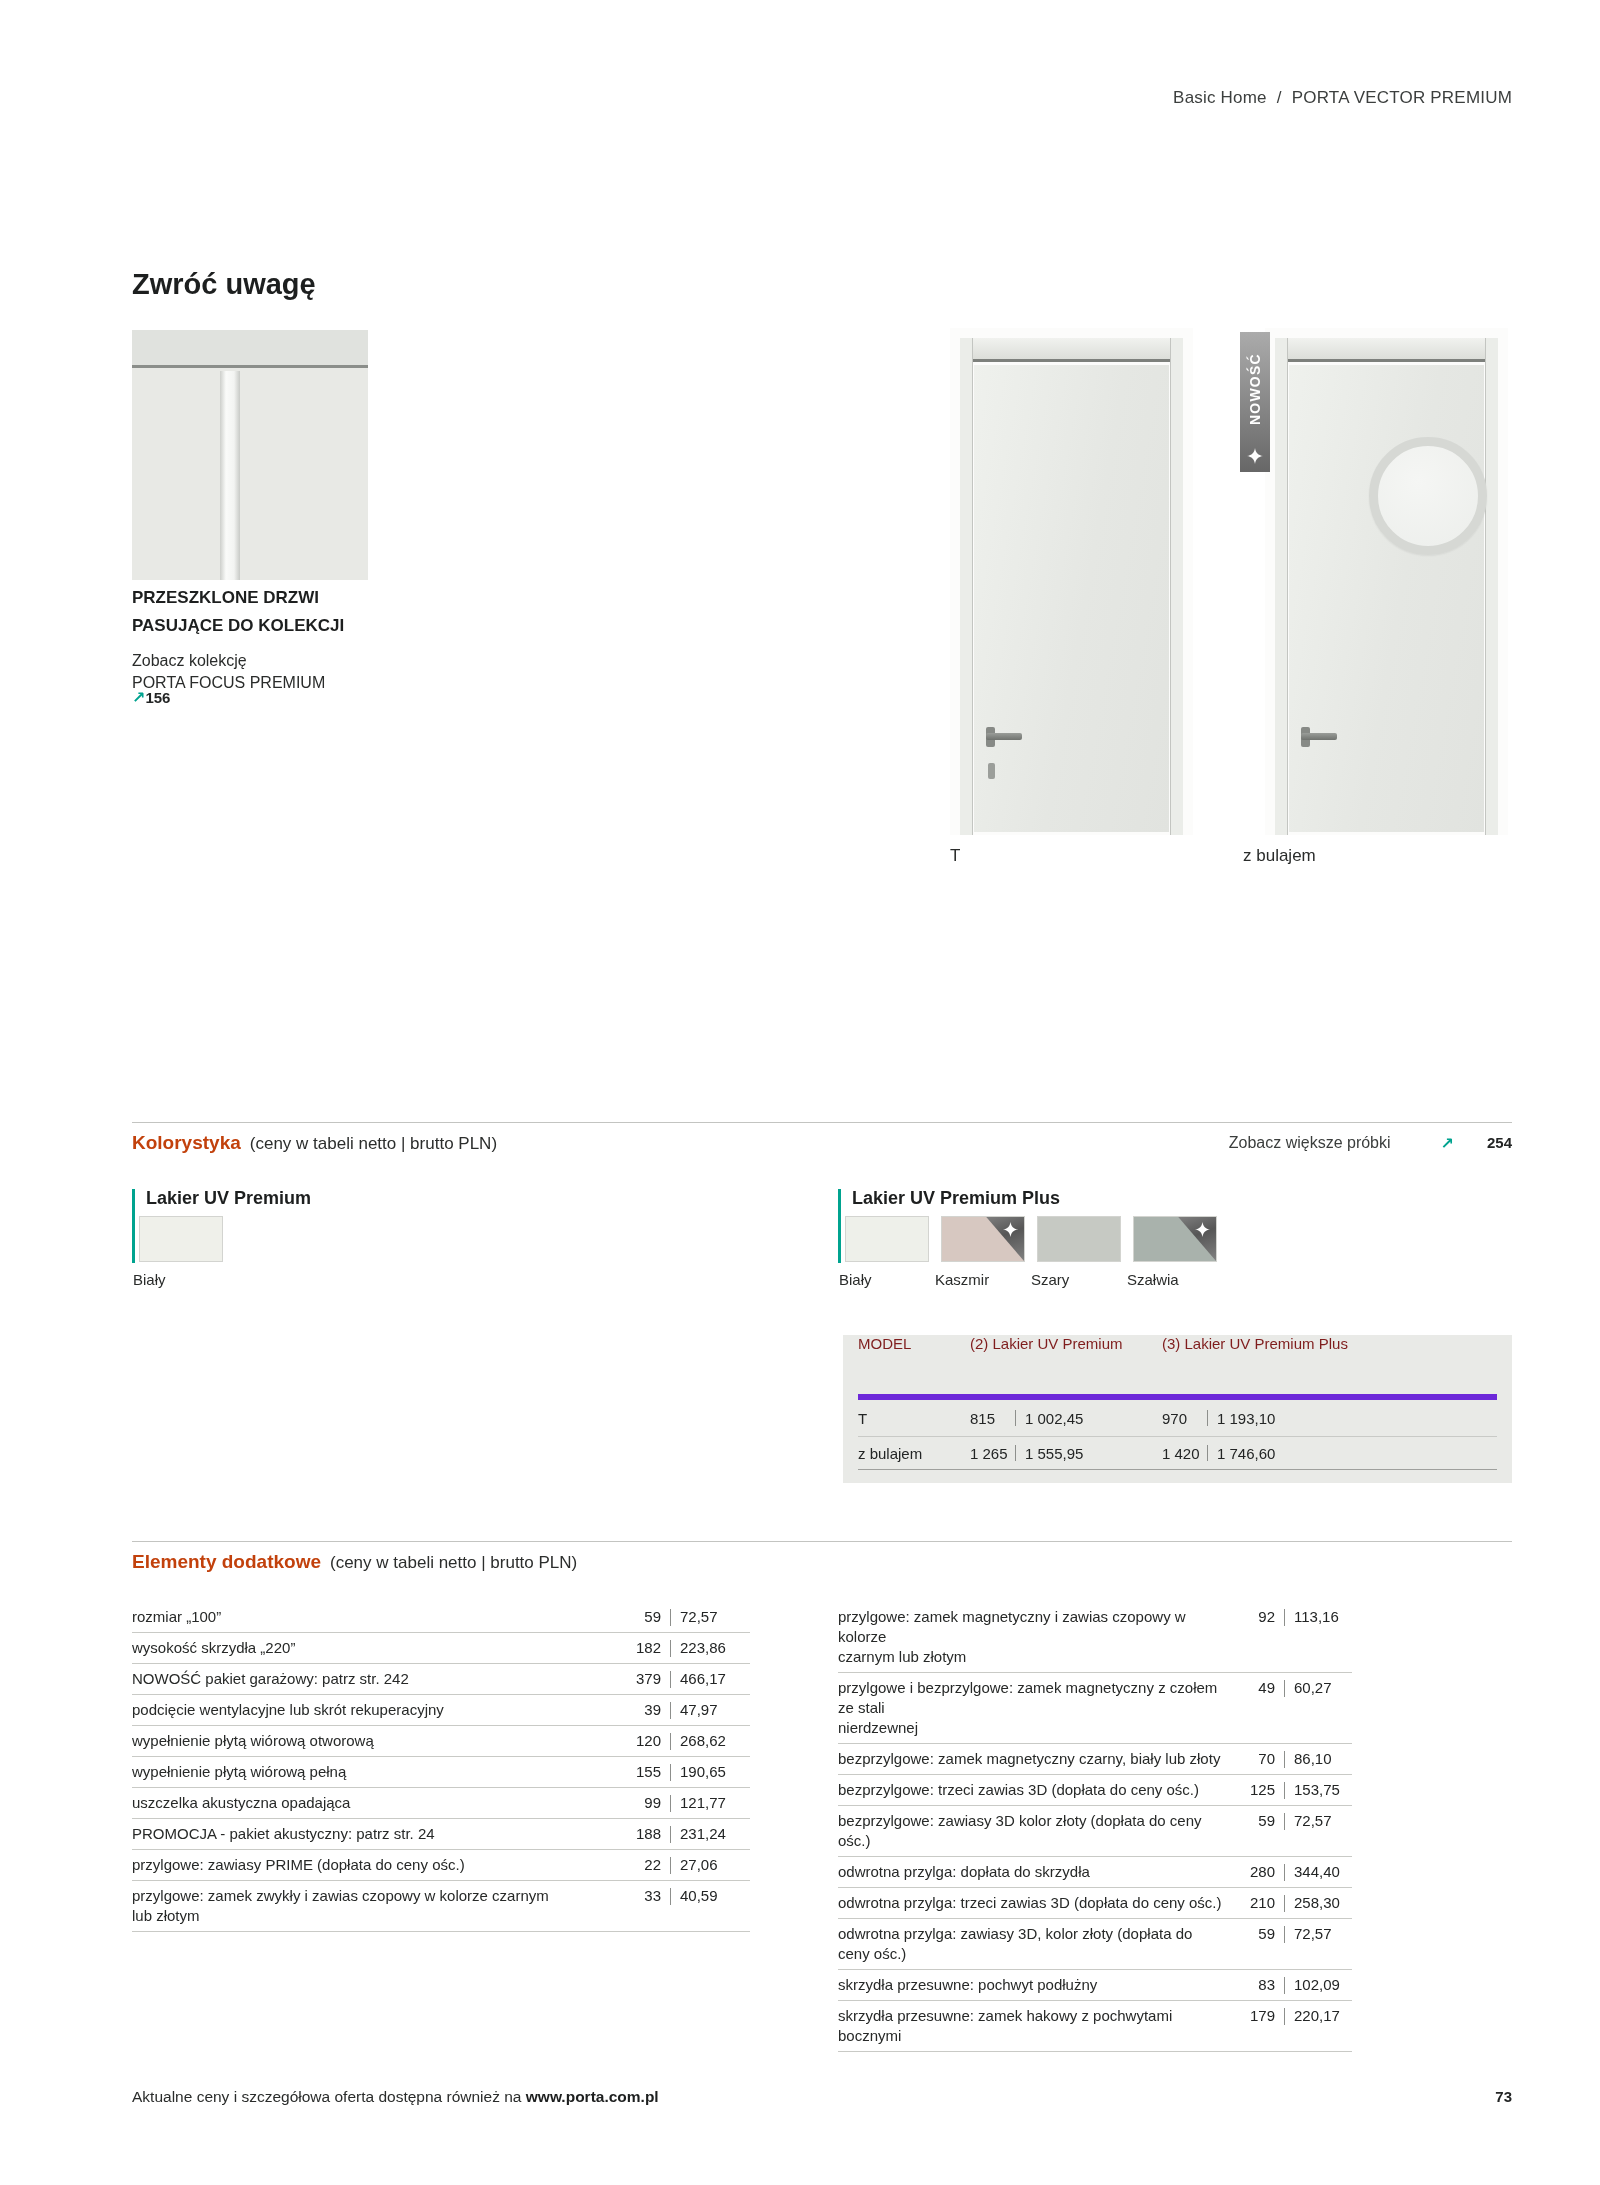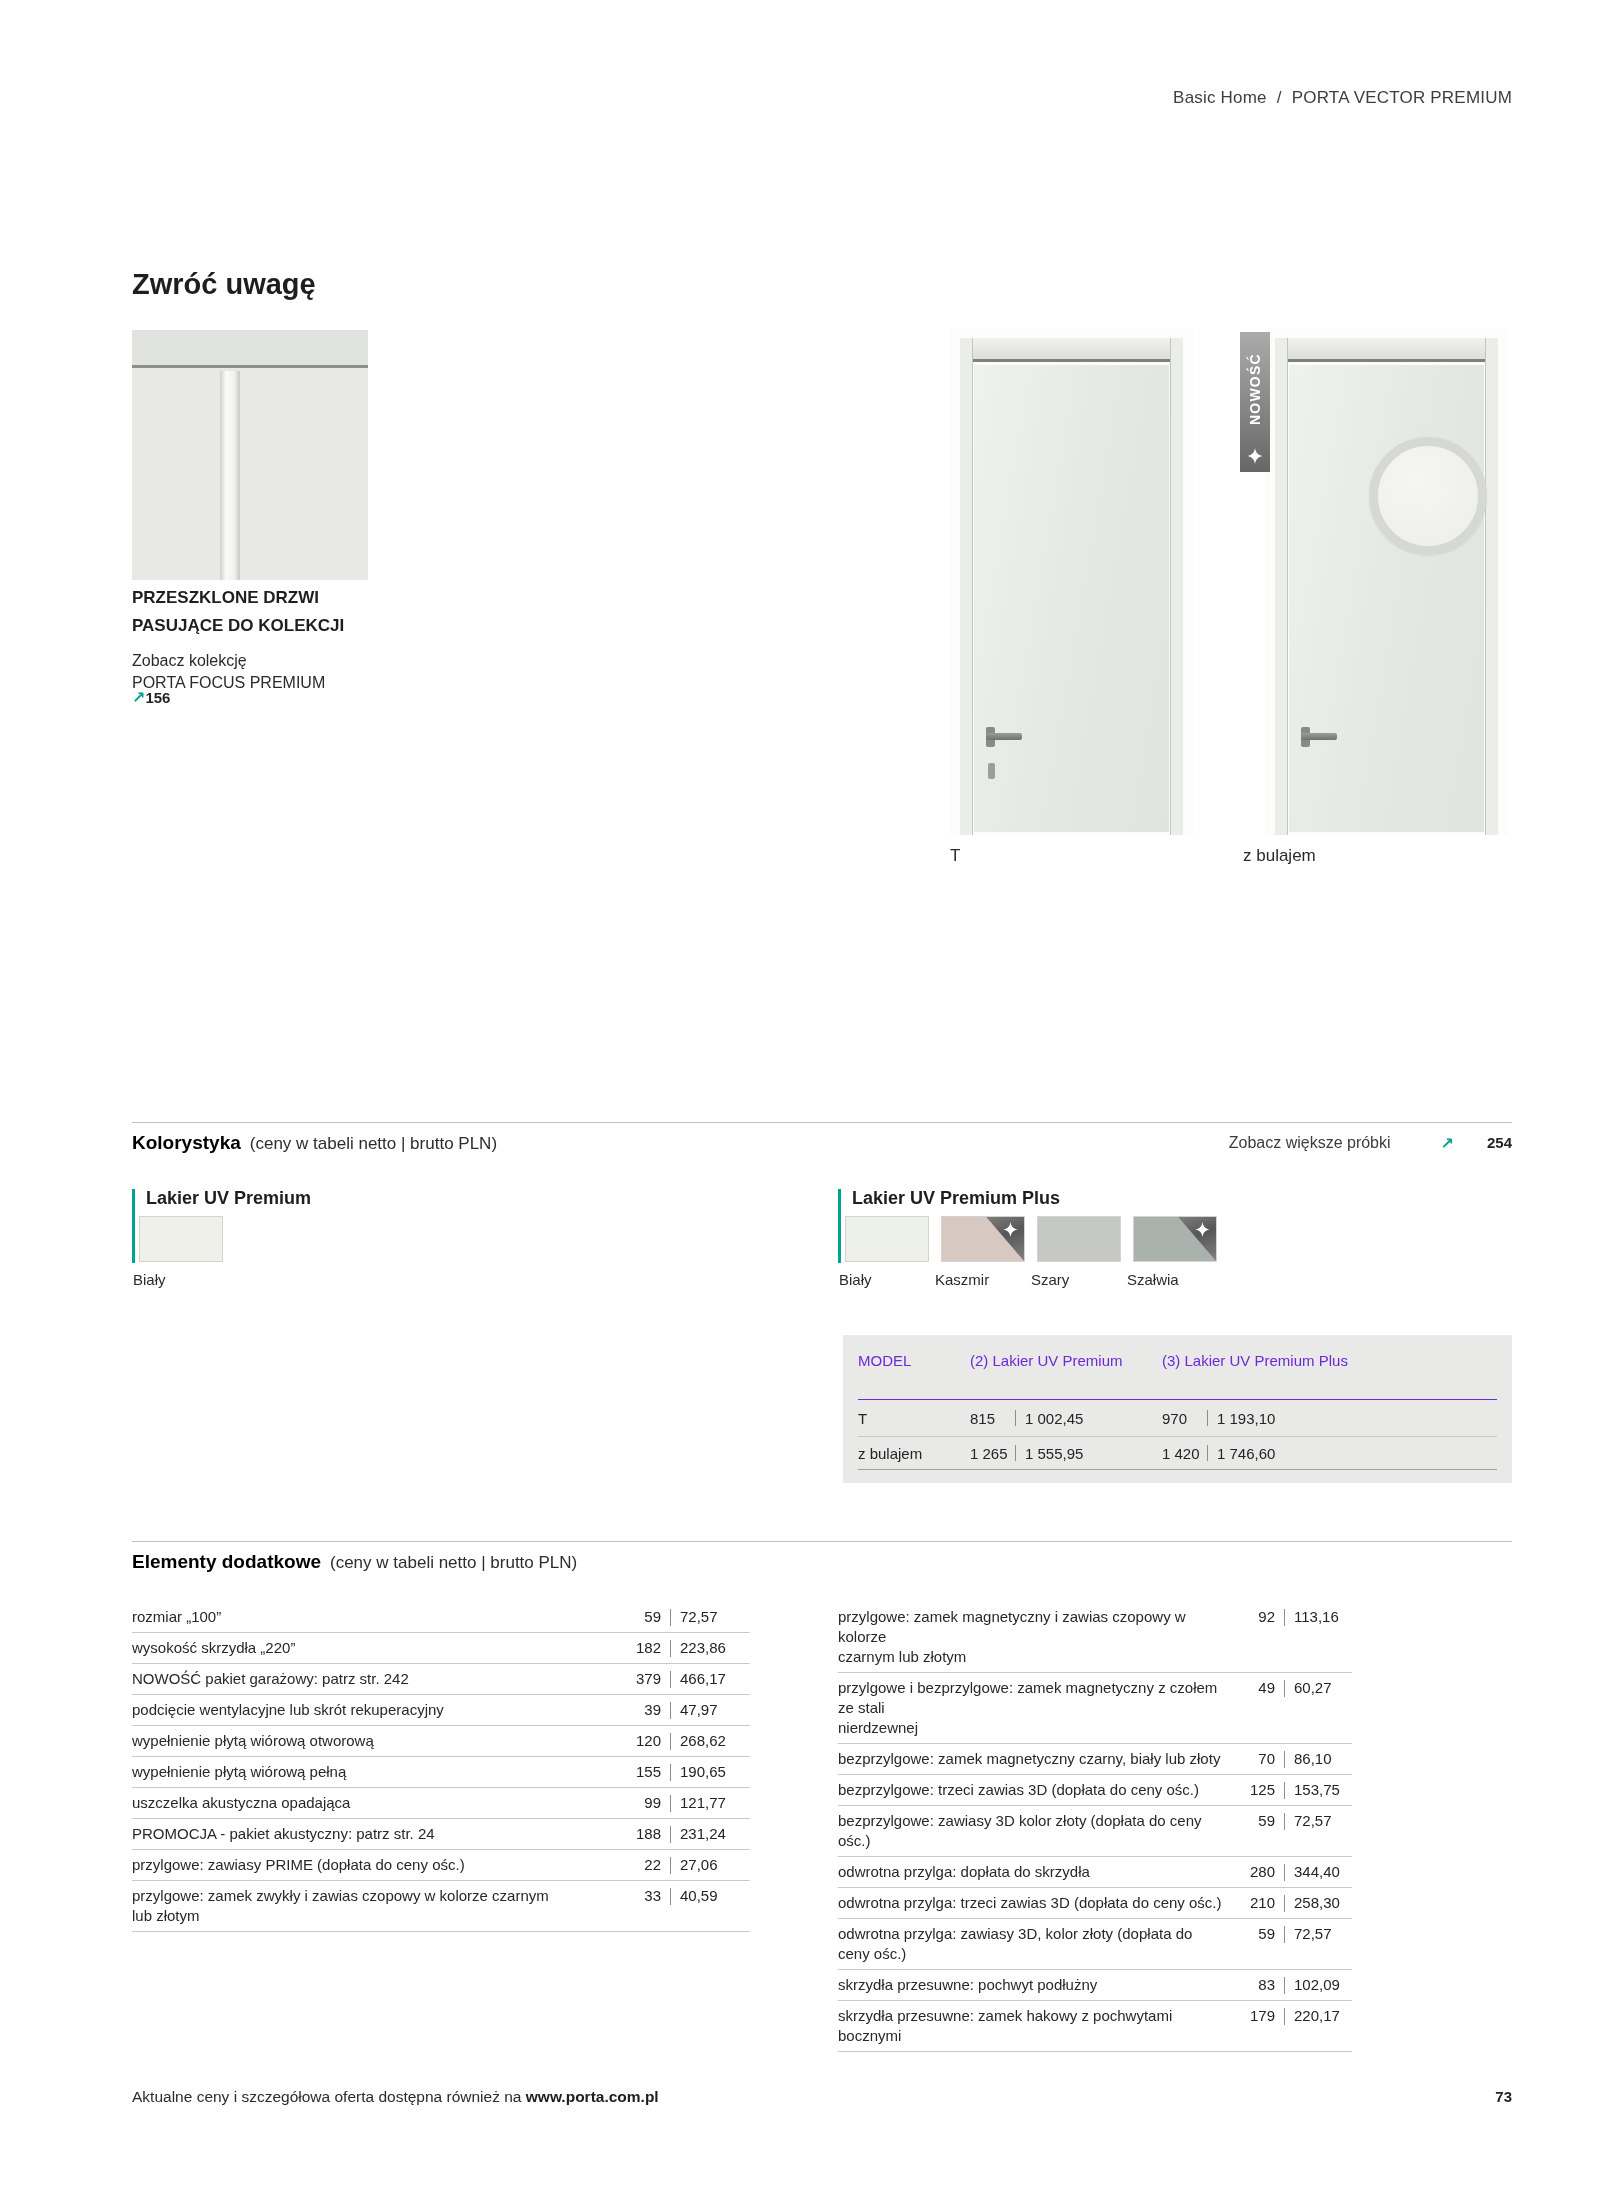--- a/index.html
+++ b/index.html
@@ -1,21 +1,21 @@
 <!DOCTYPE html>
 <html><head>
 <meta charset="utf-8">
 <style>
   * { margin:0; padding:0; box-sizing:border-box; }
   html,body { background:#ffffff; }
   .page {
     position:relative; width:1600px; height:2185px; background:#ffffff;
     font-family:"Liberation Sans", sans-serif; color:#232525; overflow:hidden;
   }
-  .teal { color:#000000; }
+  .teal { color:#c2410c; }
 
   
   .breadcrumb { position:absolute; top:88px; right:88px; font-size:17px; color:#3c3f3e; letter-spacing:.2px; }
   .breadcrumb .sep { margin:0 10px; }
 
   
   .attention-heading { position:absolute; left:132px; top:268px; font-size:29px; font-weight:600; color:#1d1f1f; }
 
   .thumb { position:absolute; left:132px; top:330px; width:236px; height:250px; background:#e8e9e5; overflow:hidden; }
   .thumb-top { position:absolute; top:0; left:0; right:0; height:38px; background:#e0e2de; border-bottom:3px solid #8b8e8a; }
@@ -69,22 +69,22 @@
   .swatch-row { display:flex; margin-left:7px; margin-top:8px; gap:12px; }
   .swatch-cell { width:84px; }
   .swatch-box { position:relative; width:84px; height:46px; border:1px solid #d3d4d0; overflow:hidden; }
   .swatch-corner { position:absolute; inset:0; clip-path:polygon(54% 0, 100% 0, 100% 100%);
     background:linear-gradient(160deg,#8d8d8d 10%, #565656 55%, #818181 100%); }
   .swatch-star { position:absolute; top:5px; right:6px; width:15px; height:15px; }
   .swatch-label { margin-left:-6px; margin-top:9px; font-size:15px; color:#2a2c2b; }
 
   
   .model-table { position:absolute; left:843px; top:1335px; width:669px; height:148px; background:#e9eae7; padding:0 15px; }
-  .mt-header { display:grid; grid-template-columns:112px 192px 1fr; padding-top:17px; height:65px;
-    font-size:15px; color:#6d28d9; font-weight:500; border-bottom:1px solid #6d28d9; }
+  .mt-header { display:grid; grid-template-columns:112px 192px 1fr; height:65px;
+    font-size:15px; color:#7f1d1d; font-weight:500; border-bottom:6px solid #6d28d9; }
   .mt-row { display:grid; grid-template-columns:112px 192px 1fr; align-items:center; font-size:15px; color:#232525; }
   .mt-row-t { height:37px; border-bottom:1px solid #c9cac7; }
   .mt-row-z { height:33px; border-bottom:1px solid #9fa09d; }
   .mt-price { display:flex; align-items:center; }
   .mt-netto { width:45px; }
   .mt-sep { width:1px; height:16px; background:#8d8f8c; margin-right:9px; }
 
   
   .extras-col { position:absolute; top:1602px; }
   #extras-left { left:132px; width:618px; }

